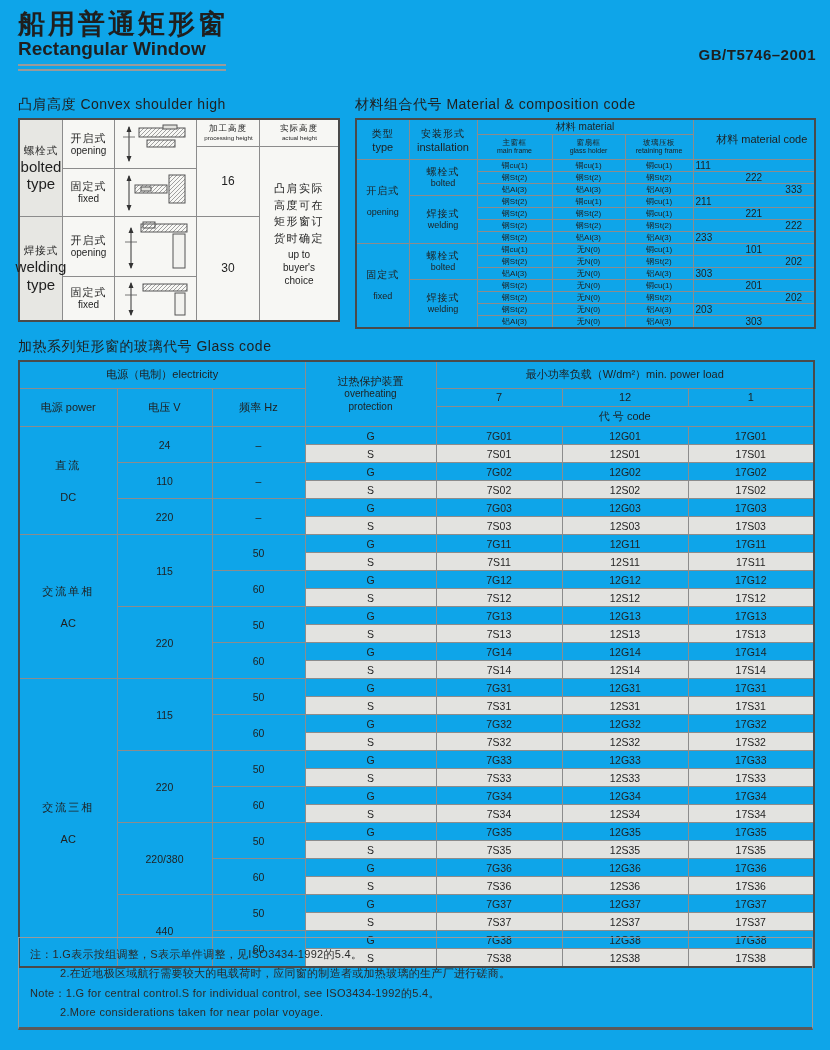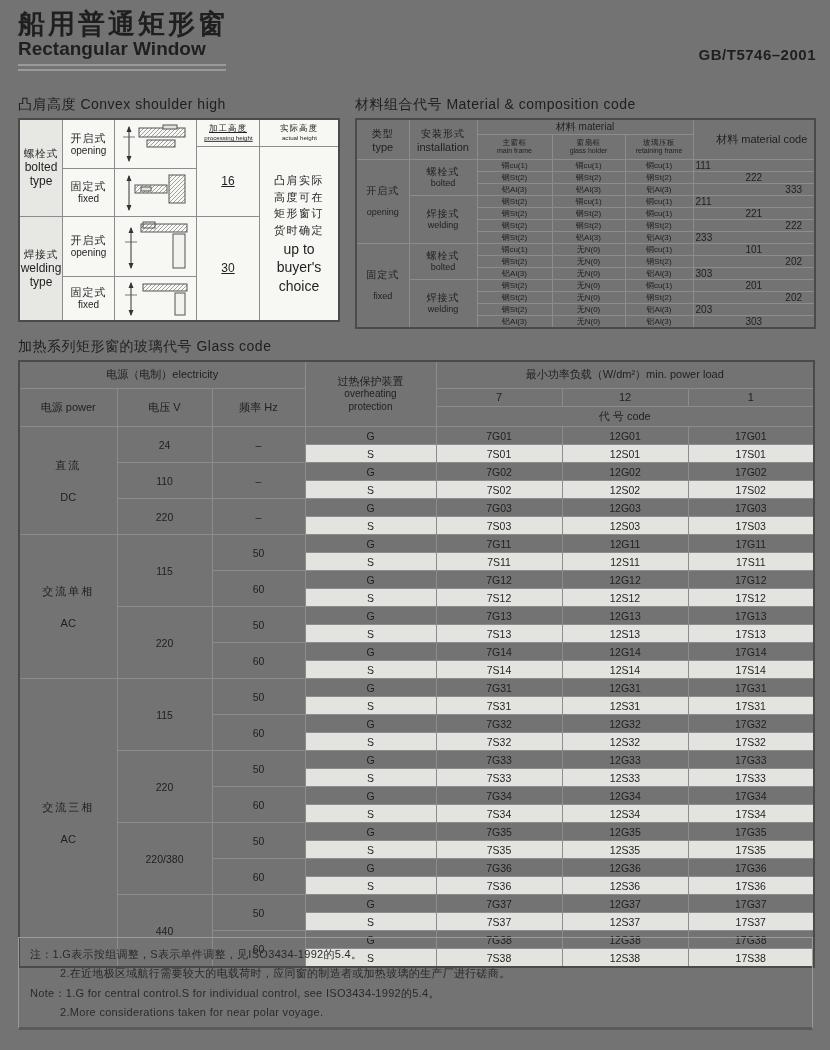--- a/index.html
+++ b/index.html
@@ -1,18 +1,18 @@
 <!DOCTYPE html>
 <html><head>
 <meta charset="utf-8">
 <style>
   html,body{margin:0;padding:0;}
   .page{
     position:relative; width:830px; height:1050px;
-    background:#737373; color:#1f1f1f;
+    background:#0ea5e9; color:#1f1f1f;
     font-family:"Liberation Sans","DejaVu Sans",sans-serif;
     overflow:hidden;
   }
   
   .title-zh{position:absolute;left:18px;top:6px;font-size:27px;font-weight:bold;letter-spacing:3px;}
   .title-en{position:absolute;left:18px;top:38px;font-size:19px;font-weight:bold;}
   .title-rule{position:absolute;left:18px;top:64px;width:208px;height:3px;
     border-top:2px solid #9a9a9a;border-bottom:2px solid #9a9a9a;}
   .doc-code{position:absolute;right:14px;top:46px;font-size:15px;font-weight:bold;letter-spacing:.5px;}
   .sec-head{font-size:14px;margin:0 0 4px 0;font-weight:normal;letter-spacing:.5px;}
@@ -26,33 +26,33 @@
     border:2px solid #4a4a4a;background:#f7f7f4;
   }
   .convex-table>div{
     border-right:1px solid #8c8c8c;border-bottom:1px solid #8c8c8c;
     display:flex;flex-direction:column;align-items:center;justify-content:center;
     text-align:center;line-height:1.15;
   }
   .convex-table>div.no-r{border-right:none;}
   .convex-table>div.no-b{border-bottom:none;}
   .c-shade{background:#e7e7e3;}
-  .cc1{grid-column:1;} .cc2{grid-column:2;} .cc3{grid-column:3;} .cc4{grid-column:4;text-decoration:underline;} .cc5{grid-column:5;}
+  .cc1{grid-column:1;} .cc2{grid-column:2;} .cc3{grid-column:3;} .cc4{grid-column:4;} .cc5{grid-column:5;}
   .cr-h{grid-row:1;} .cr12{grid-row:1/3;} .cr3{grid-row:3;} .cr4{grid-row:4;} .cr5{grid-row:5;}
   .cr24{grid-row:2/4;} .cr45{grid-row:4/6;} .cr26{grid-row:2/6;}
   .cr13{grid-row:1/4;}
   .conv-zh{font-size:10.5px;letter-spacing:1px;}
-  .conv-en{font-size:12px;margin-top:2px;}
+  .conv-en{font-size:15px;margin-top:2px;}
   .mode-zh{font-size:11px;letter-spacing:1px;}
   .mode-en{font-size:10px;}
   .tiny-h .zh{font-size:8.5px;letter-spacing:1px;}
   .tiny-h .en{font-size:6.5px;transform:scale(.95);}
   .conv-val{font-size:12px;}
   .conv-note .zh{font-size:11px;letter-spacing:1.5px;line-height:1.5;width:52px;}
-  .conv-note .en{font-size:14px;line-height:1.3;width:50px;margin-top:2px;}
+  .conv-note .en{font-size:10px;line-height:1.3;width:50px;margin-top:2px;}
 
   
   table{border-collapse:collapse;}
   td,th{padding:0;font-weight:normal;vertical-align:middle;text-align:center;}
 
   
   .sec-material{position:absolute;left:355px;top:96px;width:462px;}
   .mat-table{width:459px;border:2px solid #4a4a4a;table-layout:fixed;}
   .mat-table th,.mat-table td{border:1px solid #8c8c8c;}
   .mat-th .zh{font-size:10px;letter-spacing:1px;}

